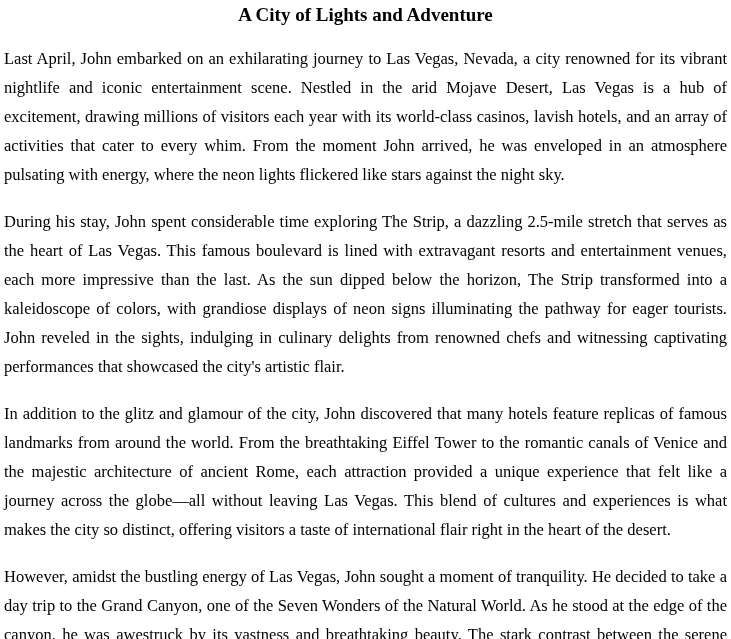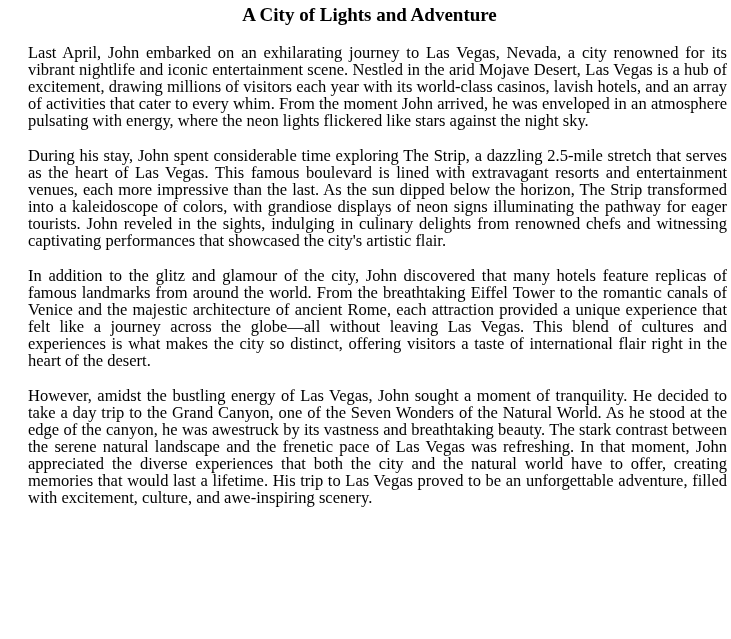--- a/index.html
+++ b/index.html
@@ -9,39 +9,39 @@
     background: #ffffff;
   }
   body {
     width: 731px;
     height: 639px;
     overflow: hidden;
   }
   .page {
     width: 731px;
     height: 639px;
-    padding: 3px 4px 0 12px;
+    padding: 3px 4px 0 4px;
     background: #ffffff;
   }
   .title {
     font-family: "Liberation Serif", serif;
     font-size: 19px;
     font-weight: 700;
     line-height: 24px;
     text-align: center;
     color: #000000;
     margin: 0 0 17px 0;
   }
   .para {
     font-family: "Liberation Serif", serif;
     font-size: 16.5px;
-    line-height: 17px;
+    line-height: 29px;
     text-align: justify;
     color: #000000;
-    margin: 0 0 18px 16px;
+    margin: 0 0 18px 0;
   }
   .para:last-child {
     margin-bottom: 0;
   }
 </style>
 </head>
 <body>
 
 <main class="page">
   <h1 class="title">A City of Lights and Adventure</h1>

